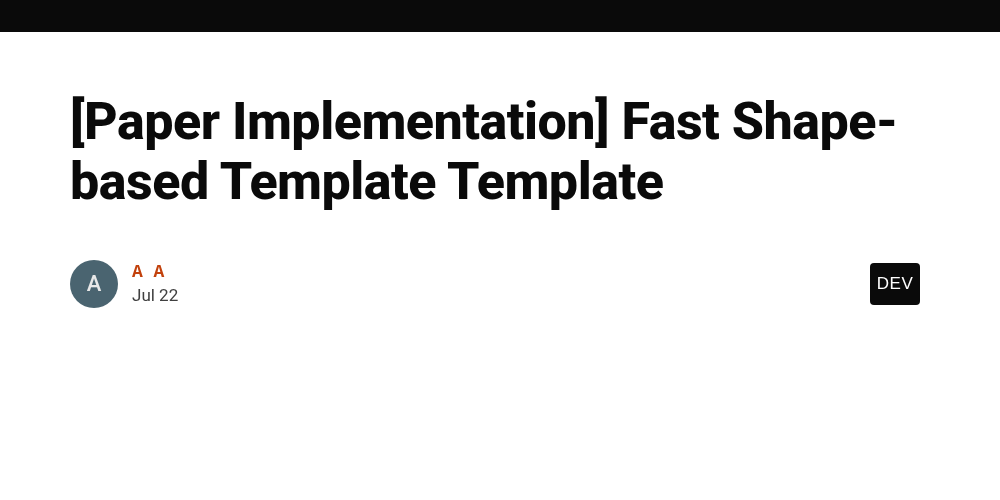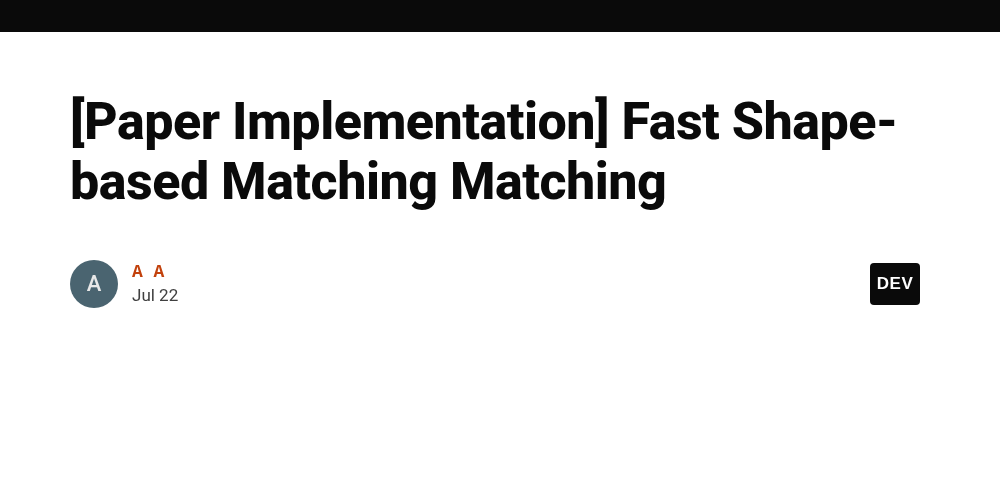--- a/index.html
+++ b/index.html
@@ -73,33 +73,33 @@
     }
     .dev-badge {
       width: 50px;
       height: 42px;
       background: #0a0a0a;
       border-radius: 4px;
       display: flex;
       align-items: center;
       justify-content: center;
       color: #ffffff;
-      font-weight: 700;
+      font-weight: 400;
       font-size: 17px;
       letter-spacing: 0.5px;
       font-family: Arial, sans-serif;
     }
   </style>
 </head>
 <body>
 
 <div class="top-bar"></div>
 
 <div class="content">
-  <h1 class="article-title">[Paper Implementation] Fast Shape-based Matching Matching</h1>
+  <h1 class="article-title">[Paper Implementation] Fast Shape-based Template Template</h1>
 
   <div class="footer-row">
     <div class="author-block">
       <div class="avatar">
         <span>A</span>
       </div>
       <div class="author-meta">
         <span class="author-name">A A</span>
         <span class="post-date">Jul 22</span>
       </div>

